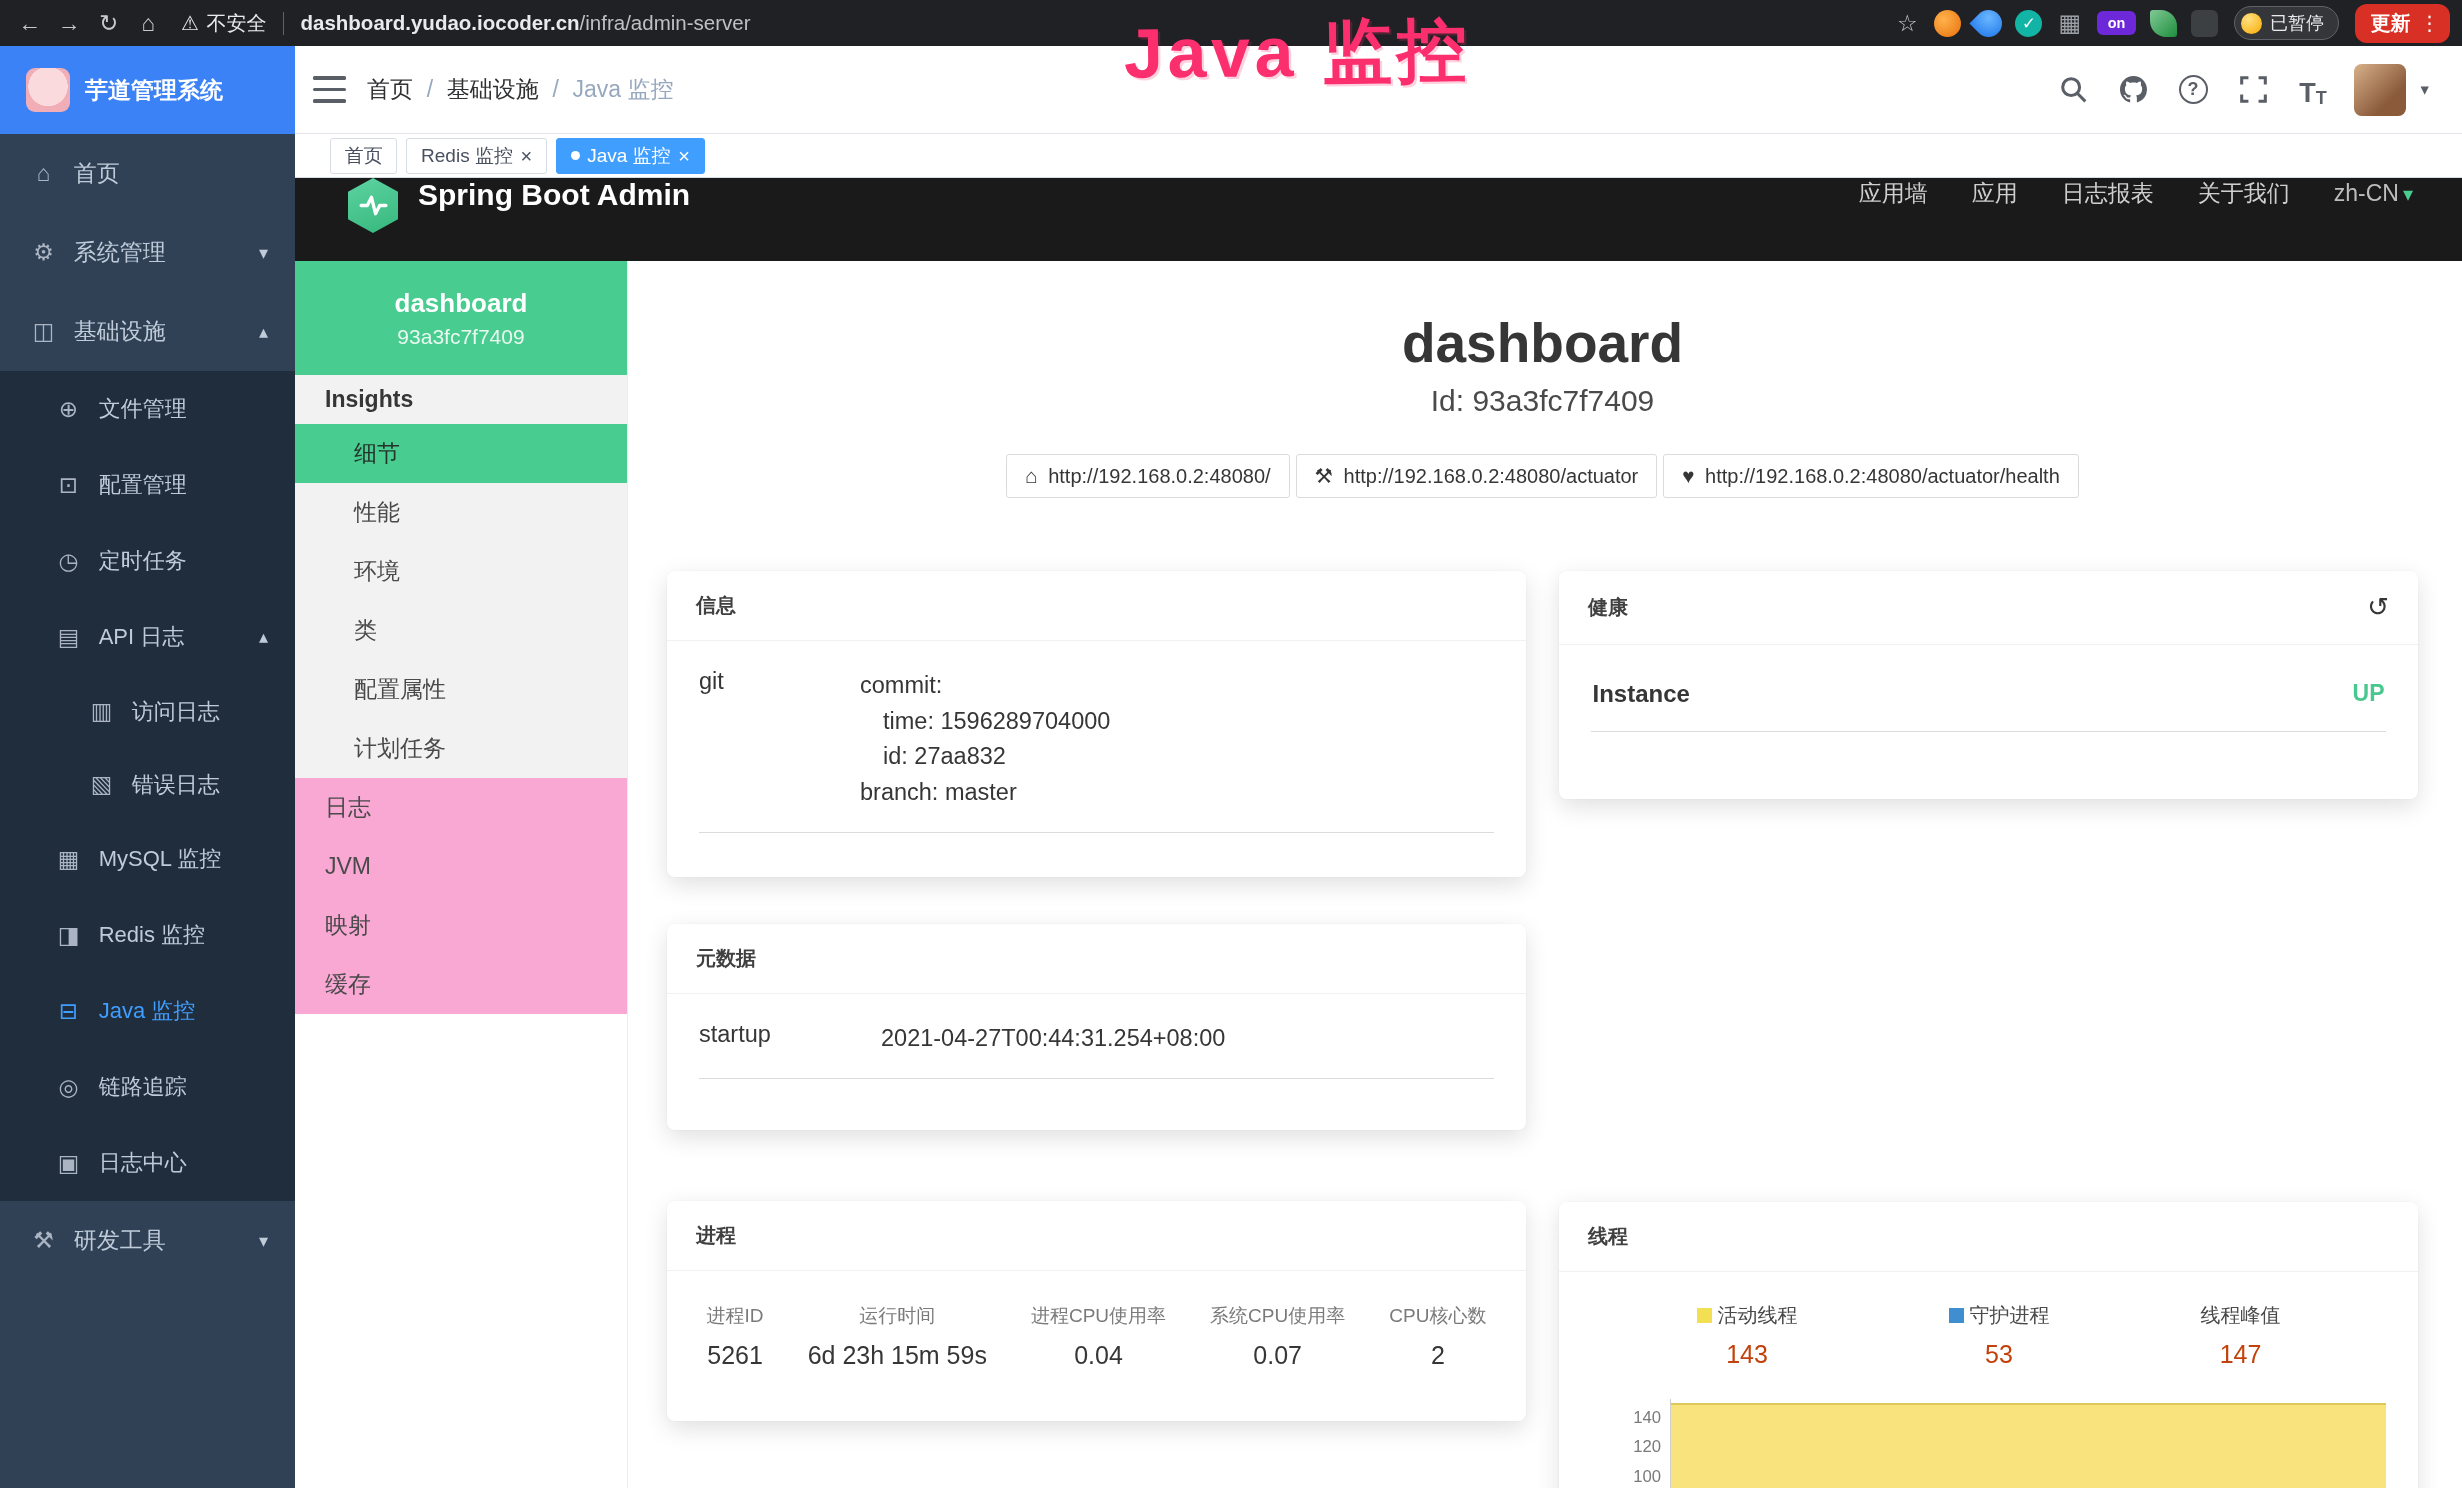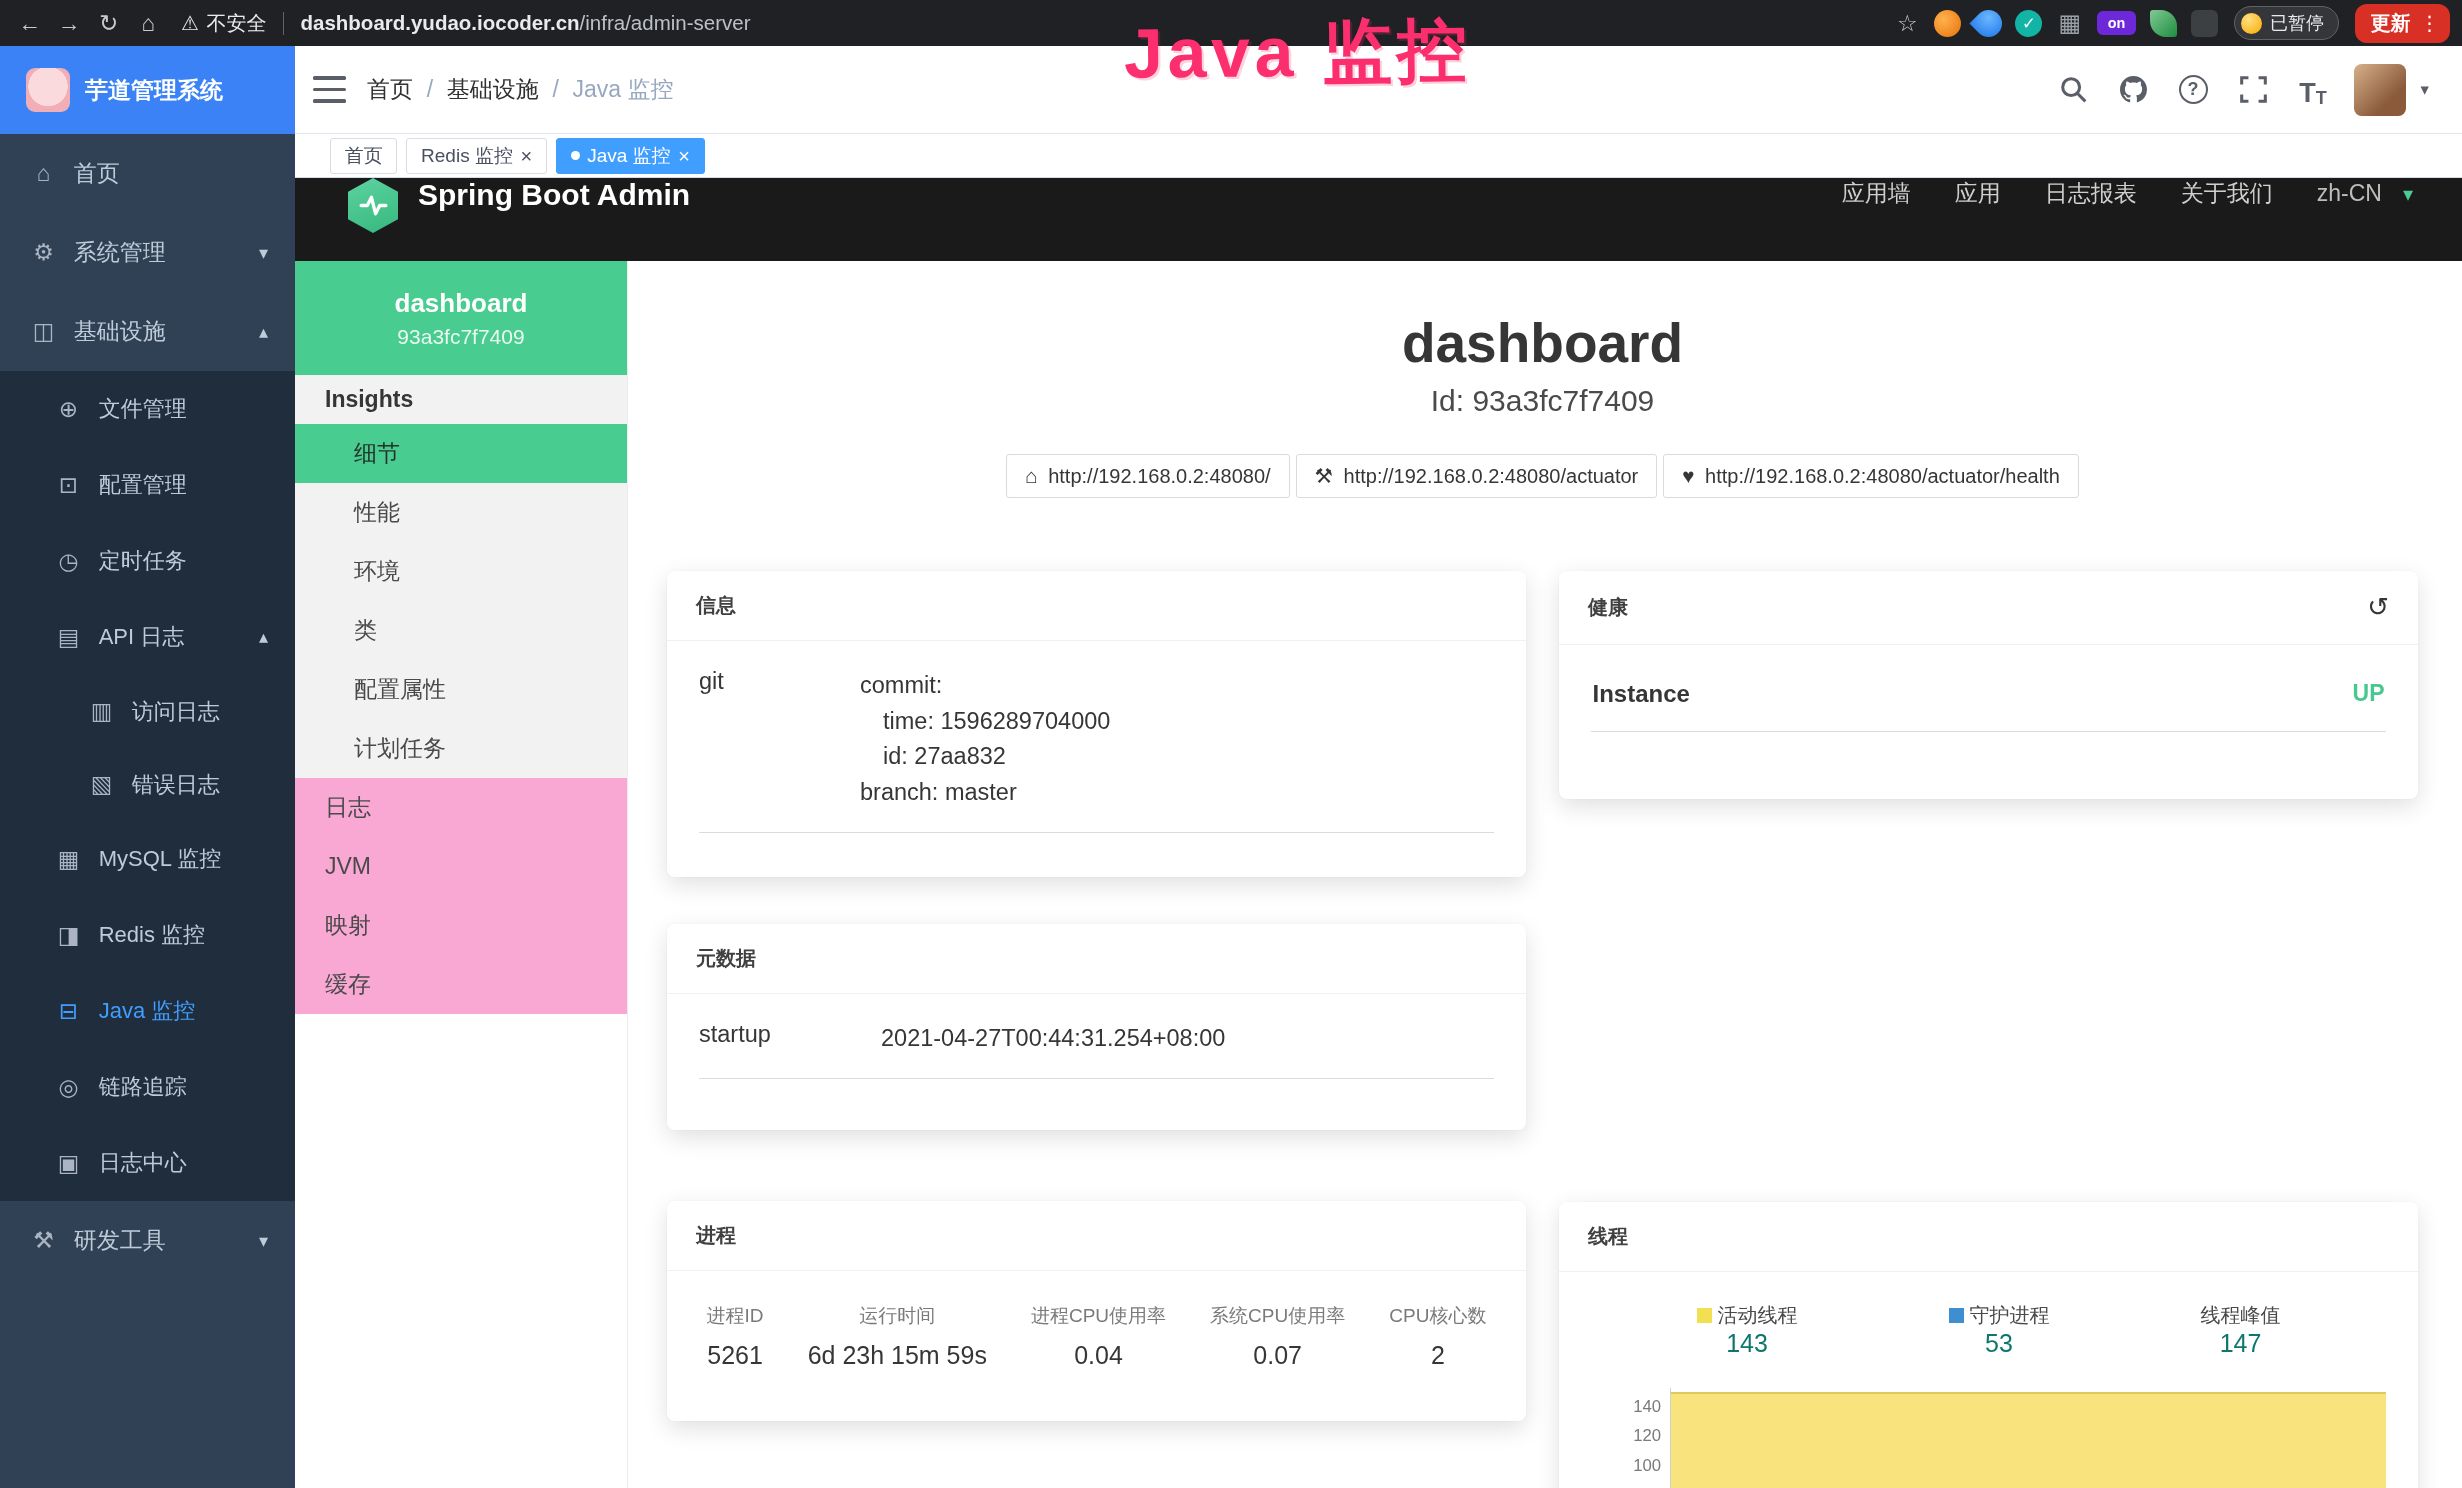--- a/index.html
+++ b/index.html
@@ -78,21 +78,21 @@
   .tag.active .x { color:#fff; }
 
   
   .sba-bar { height:83px; background:#1a1a1a; display:flex; align-items:flex-start; padding:0 49px 0 53px; gap:20px; }
   .sba-logo { width:50px; height:55px; clip-path:polygon(50% 0,100% 25%,100% 75%,50% 100%,0 75%,0 25%); background:linear-gradient(160deg,#5ed3a2,#35b87c); display:flex; align-items:center; justify-content:center; flex:0 0 auto; }
   .sba-logo svg { width:33px; height:33px; }
   .sba-title { color:#fff; font-size:30px; font-weight:700; }
   .sba-bar .spacer { flex:1; }
   .sba-nav { display:flex; align-items:center; gap:44px; }
   .sba-nav .nav-it { color:#cfcfcf; font-size:23px; cursor:pointer; white-space:nowrap; }
-  .lang { display:flex; align-items:center; gap:21px; cursor:pointer; }
+  .lang { display:flex; align-items:center; gap:4px; cursor:pointer; }
   .lang .nav-it { color:#bdbdbd; }
   .lang .caret { color:#49cc90; font-size:20px; }
 
   
   .content { flex:1; display:flex; min-height:0; }
   .sba-side { width:333px; flex:0 0 auto; background:#fff; border-right:0.8px solid #ececec; }
   .inst-block { height:114px; background:#49cc90; color:#fff; display:flex; flex-direction:column; align-items:center; justify-content:center; gap:6px; cursor:pointer; }
   .inst-name { font-size:26px; font-weight:700; }
   .inst-id { font-size:21px; color:rgba(255,255,255,.88); }
   .insights { background:#f2f2f2; }
@@ -136,21 +136,21 @@
   .proc-label { font-size:19px; color:#7a7a7a; margin-bottom:12px; white-space:nowrap; }
   .proc-val { font-size:25px; color:#363636; white-space:nowrap; }
 
   .card-threads { height:319px; }
   .legend-row { display:flex; justify-content:space-around; padding:3px 30px 0 30px; }
   .leg-col { text-align:center; }
   .leg-label { display:flex; align-items:center; justify-content:center; gap:6px; font-size:20px; color:#4a4a4a; white-space:nowrap; }
   .sq { width:15px; height:15px; display:inline-block; }
   .sq-yellow { background:#f2df52; }
   .sq-blue { background:#3e8ed0; }
-  .leg-val { font-size:25px; color:#0f766e; margin-top:0; }
+  .leg-val { font-size:25px; color:#c2410c; margin-top:11px; }
   .chart { display:flex; margin-top:30px; }
   .yaxis { width:79px; flex:0 0 auto; display:flex; flex-direction:column; align-items:flex-end; padding:10.6px 9px 0 0; font-size:16.7px; color:#7a7a7a; }
   .yaxis span { line-height:1; margin-bottom:13px; }
   .plot { flex:1; position:relative; border-left:0.8px solid #cfcfcf; }
   .band { position:absolute; left:0; right:0; top:3.8px; height:243px; background:#f9e37c; border-top:2.3px solid #dfc95b; }
 
   
   .annotation { position:absolute; left:1124px; top:6px; font-size:70px; font-weight:700; letter-spacing:4.6px; color:#fb2e6e; transform:rotate(-0.6deg); z-index:60; text-shadow:2.3px 2.3px 0 rgba(251,46,110,.22); white-space:nowrap; }
 </style>
 </head>

